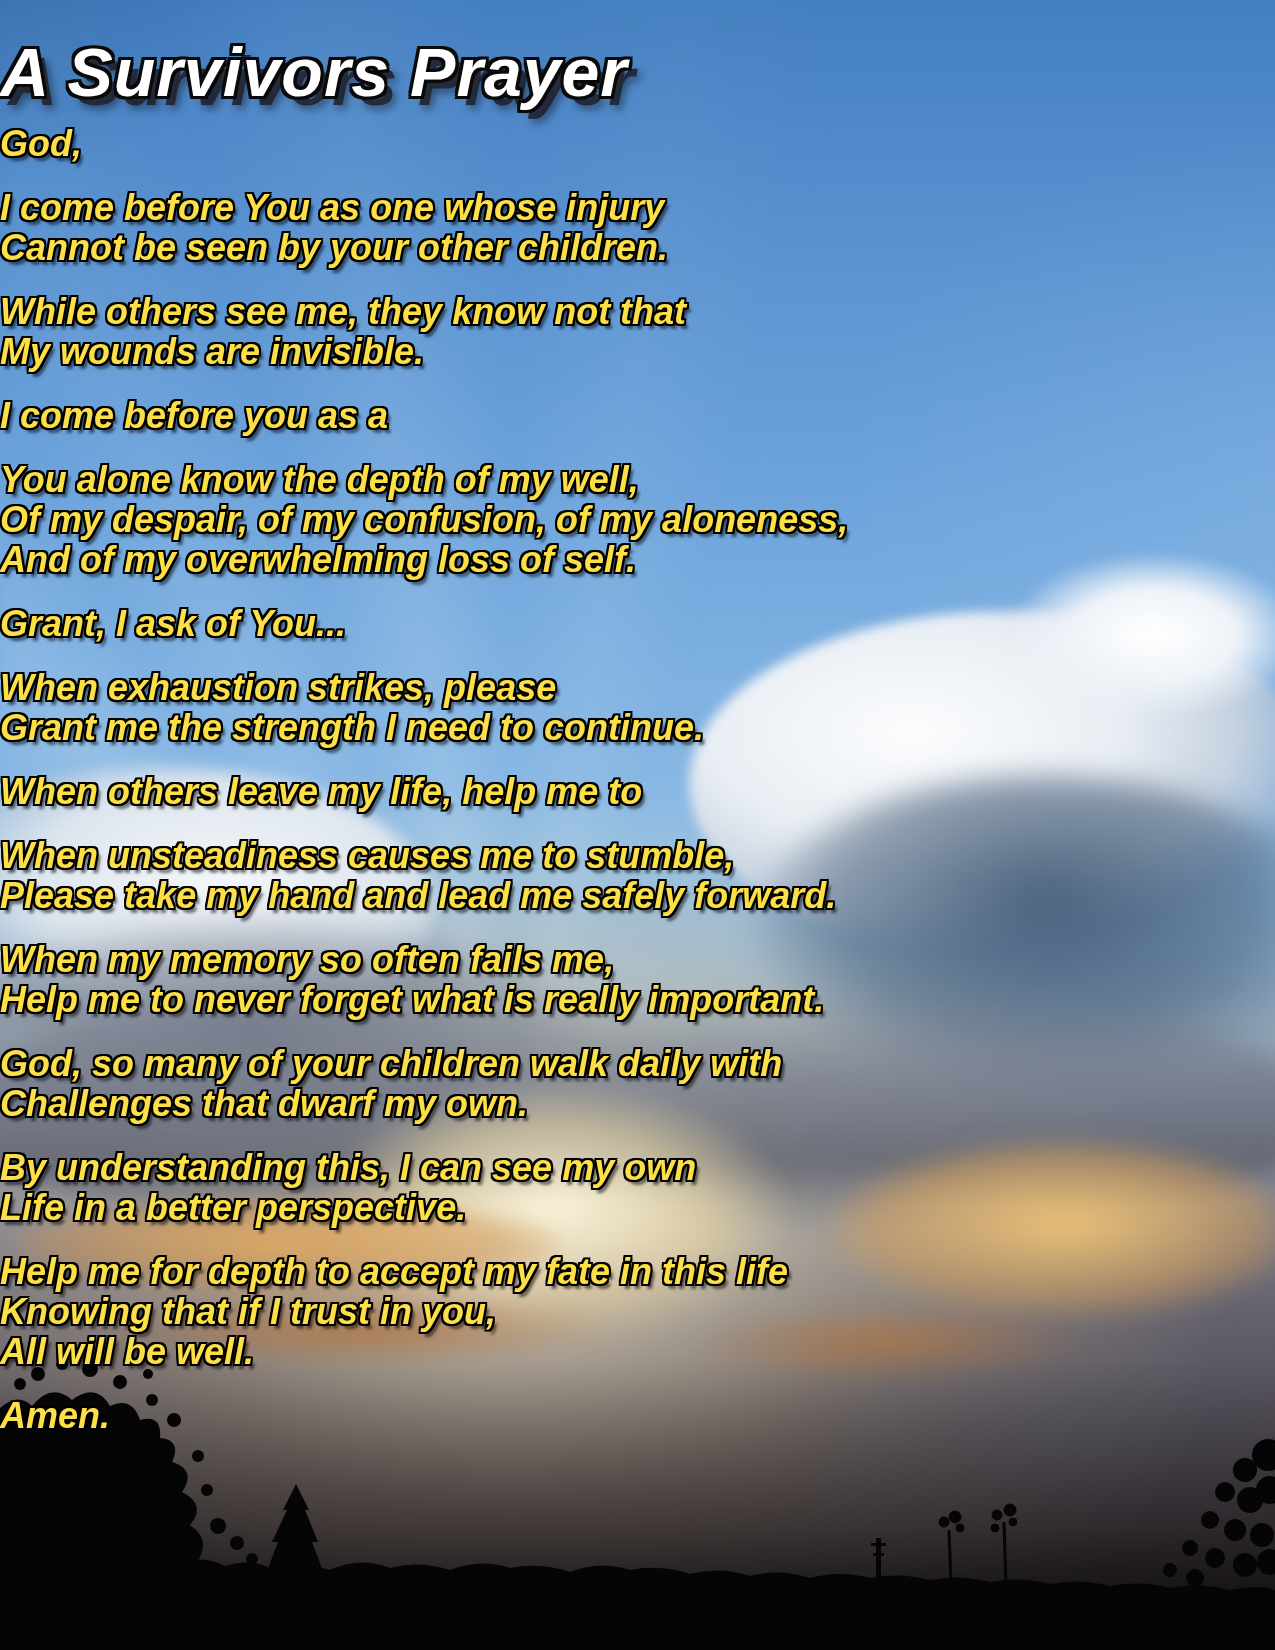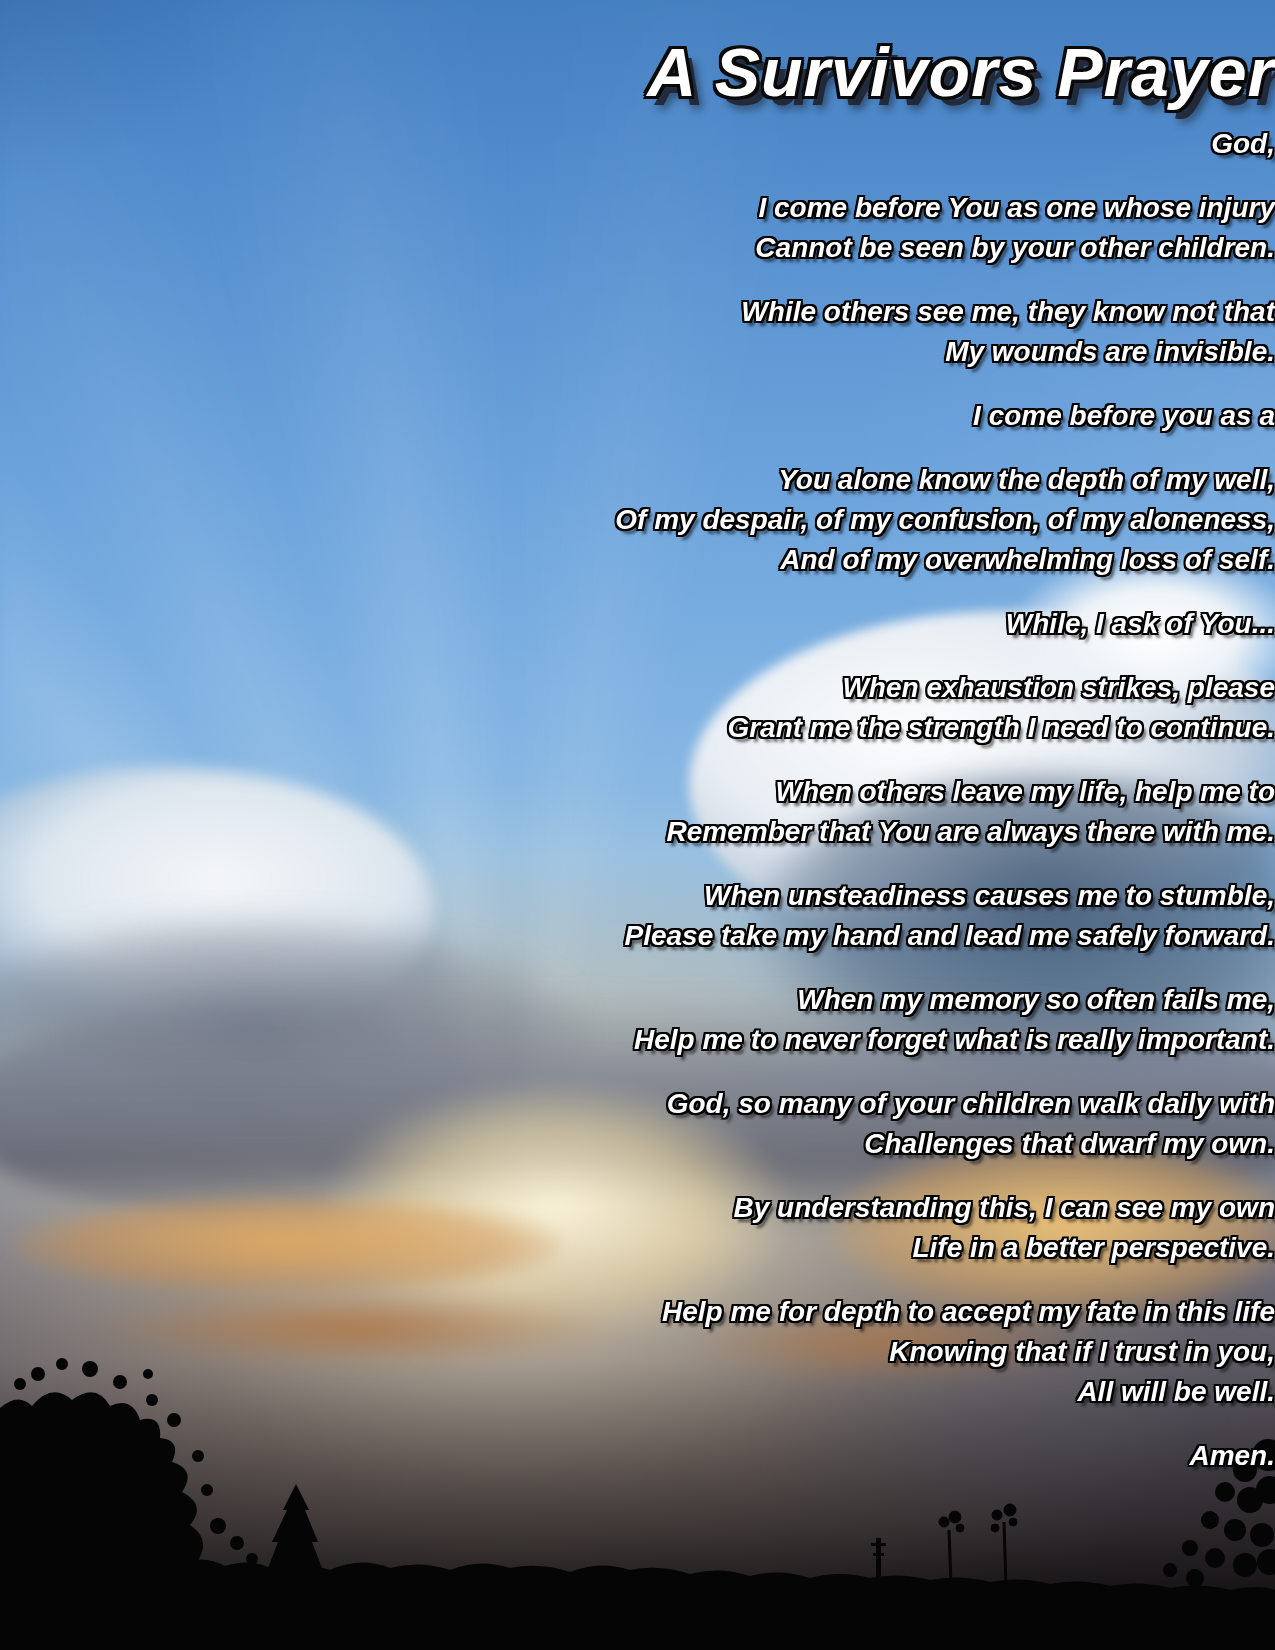--- a/index.html
+++ b/index.html
@@ -80,36 +80,36 @@
     background:radial-gradient(ellipse, rgba(210,135,65,0.8) 0%, rgba(210,135,65,0) 70%); filter:blur(9px); }
   .cool-right-bottom { left:60%; top:80%; width:46%; height:14%;
     background:radial-gradient(ellipse, rgba(90,100,120,0.6) 0%, rgba(90,100,120,0) 75%); filter:blur(12px); }
   .warm-bottom  { left:0; top:73%; width:100%; height:27%; border-radius:0;
     background:linear-gradient(180deg, rgba(95,80,80,0) 0%, rgba(95,80,80,0.35) 35%, rgba(45,38,40,0.75) 72%, rgba(8,8,10,0.95) 100%); }
 
   
   .silhouette-svg { position:absolute; left:0; bottom:0; width:1275px; height:480px; display:block; }
 
   
-  .poem { position:absolute; inset:0; z-index:10; text-align:right; }
+  .poem { position:absolute; inset:0; z-index:10; text-align:left; }
   .poem-title {
     margin:0; padding-top:34px;
     font-size:68px; line-height:76px; font-weight:bold; font-style:italic;
     color:#ffffff; letter-spacing:1px;
     text-shadow:
       -3px -3px 0 #0a0a0a, 0 -3px 0 #0a0a0a, 3px -3px 0 #0a0a0a,
       -3px  0   0 #0a0a0a, 3px  0   0 #0a0a0a,
       -3px  3px 0 #0a0a0a, 0  3px 0 #0a0a0a, 3px 3px 0 #0a0a0a,
       8px 9px 0 rgba(30,32,42,0.85), 11px 13px 9px rgba(0,0,0,0.45);
   }
   .stanzas { margin-top:14px; }
   .stanza { margin-bottom:24px; }
   .line {
-    font-size:28px; line-height:40px; font-weight:bold; font-style:italic;
-    color:#ffffff;
+    font-size:36px; line-height:40px; font-weight:bold; font-style:italic;
+    color:#fde047;
     text-shadow:
       -2px -2px 0 #000, 0 -2px 0 #000, 2px -2px 0 #000,
       -2px  0   0 #000, 2px  0   0 #000,
       -2px  2px 0 #000, 0  2px 0 #000, 2px 2px 0 #000,
       4px 5px 3px rgba(0,0,0,0.55);
   }
 </style>
 </head>
 <body>
 
@@ -213,31 +213,30 @@
         <div class="line">I come before you as a</div>
       </div>
 
       <div class="stanza">
         <div class="line">You alone know the depth of my well,</div>
         <div class="line">Of my despair, of my confusion, of my aloneness,</div>
         <div class="line">And of my overwhelming loss of self.</div>
       </div>
 
       <div class="stanza">
-        <div class="line">While, I ask of You...</div>
+        <div class="line">Grant, I ask of You...</div>
       </div>
 
       <div class="stanza">
         <div class="line">When exhaustion strikes, please</div>
         <div class="line">Grant me the strength I need to continue.</div>
       </div>
 
       <div class="stanza">
         <div class="line">When others leave my life, help me to</div>
-        <div class="line">Remember that You are always there with me.</div>
       </div>
 
       <div class="stanza">
         <div class="line">When unsteadiness causes me to stumble,</div>
         <div class="line">Please take my hand and lead me safely forward.</div>
       </div>
 
       <div class="stanza">
         <div class="line">When my memory so often fails me,</div>
         <div class="line">Help me to never forget what is really important.</div>

